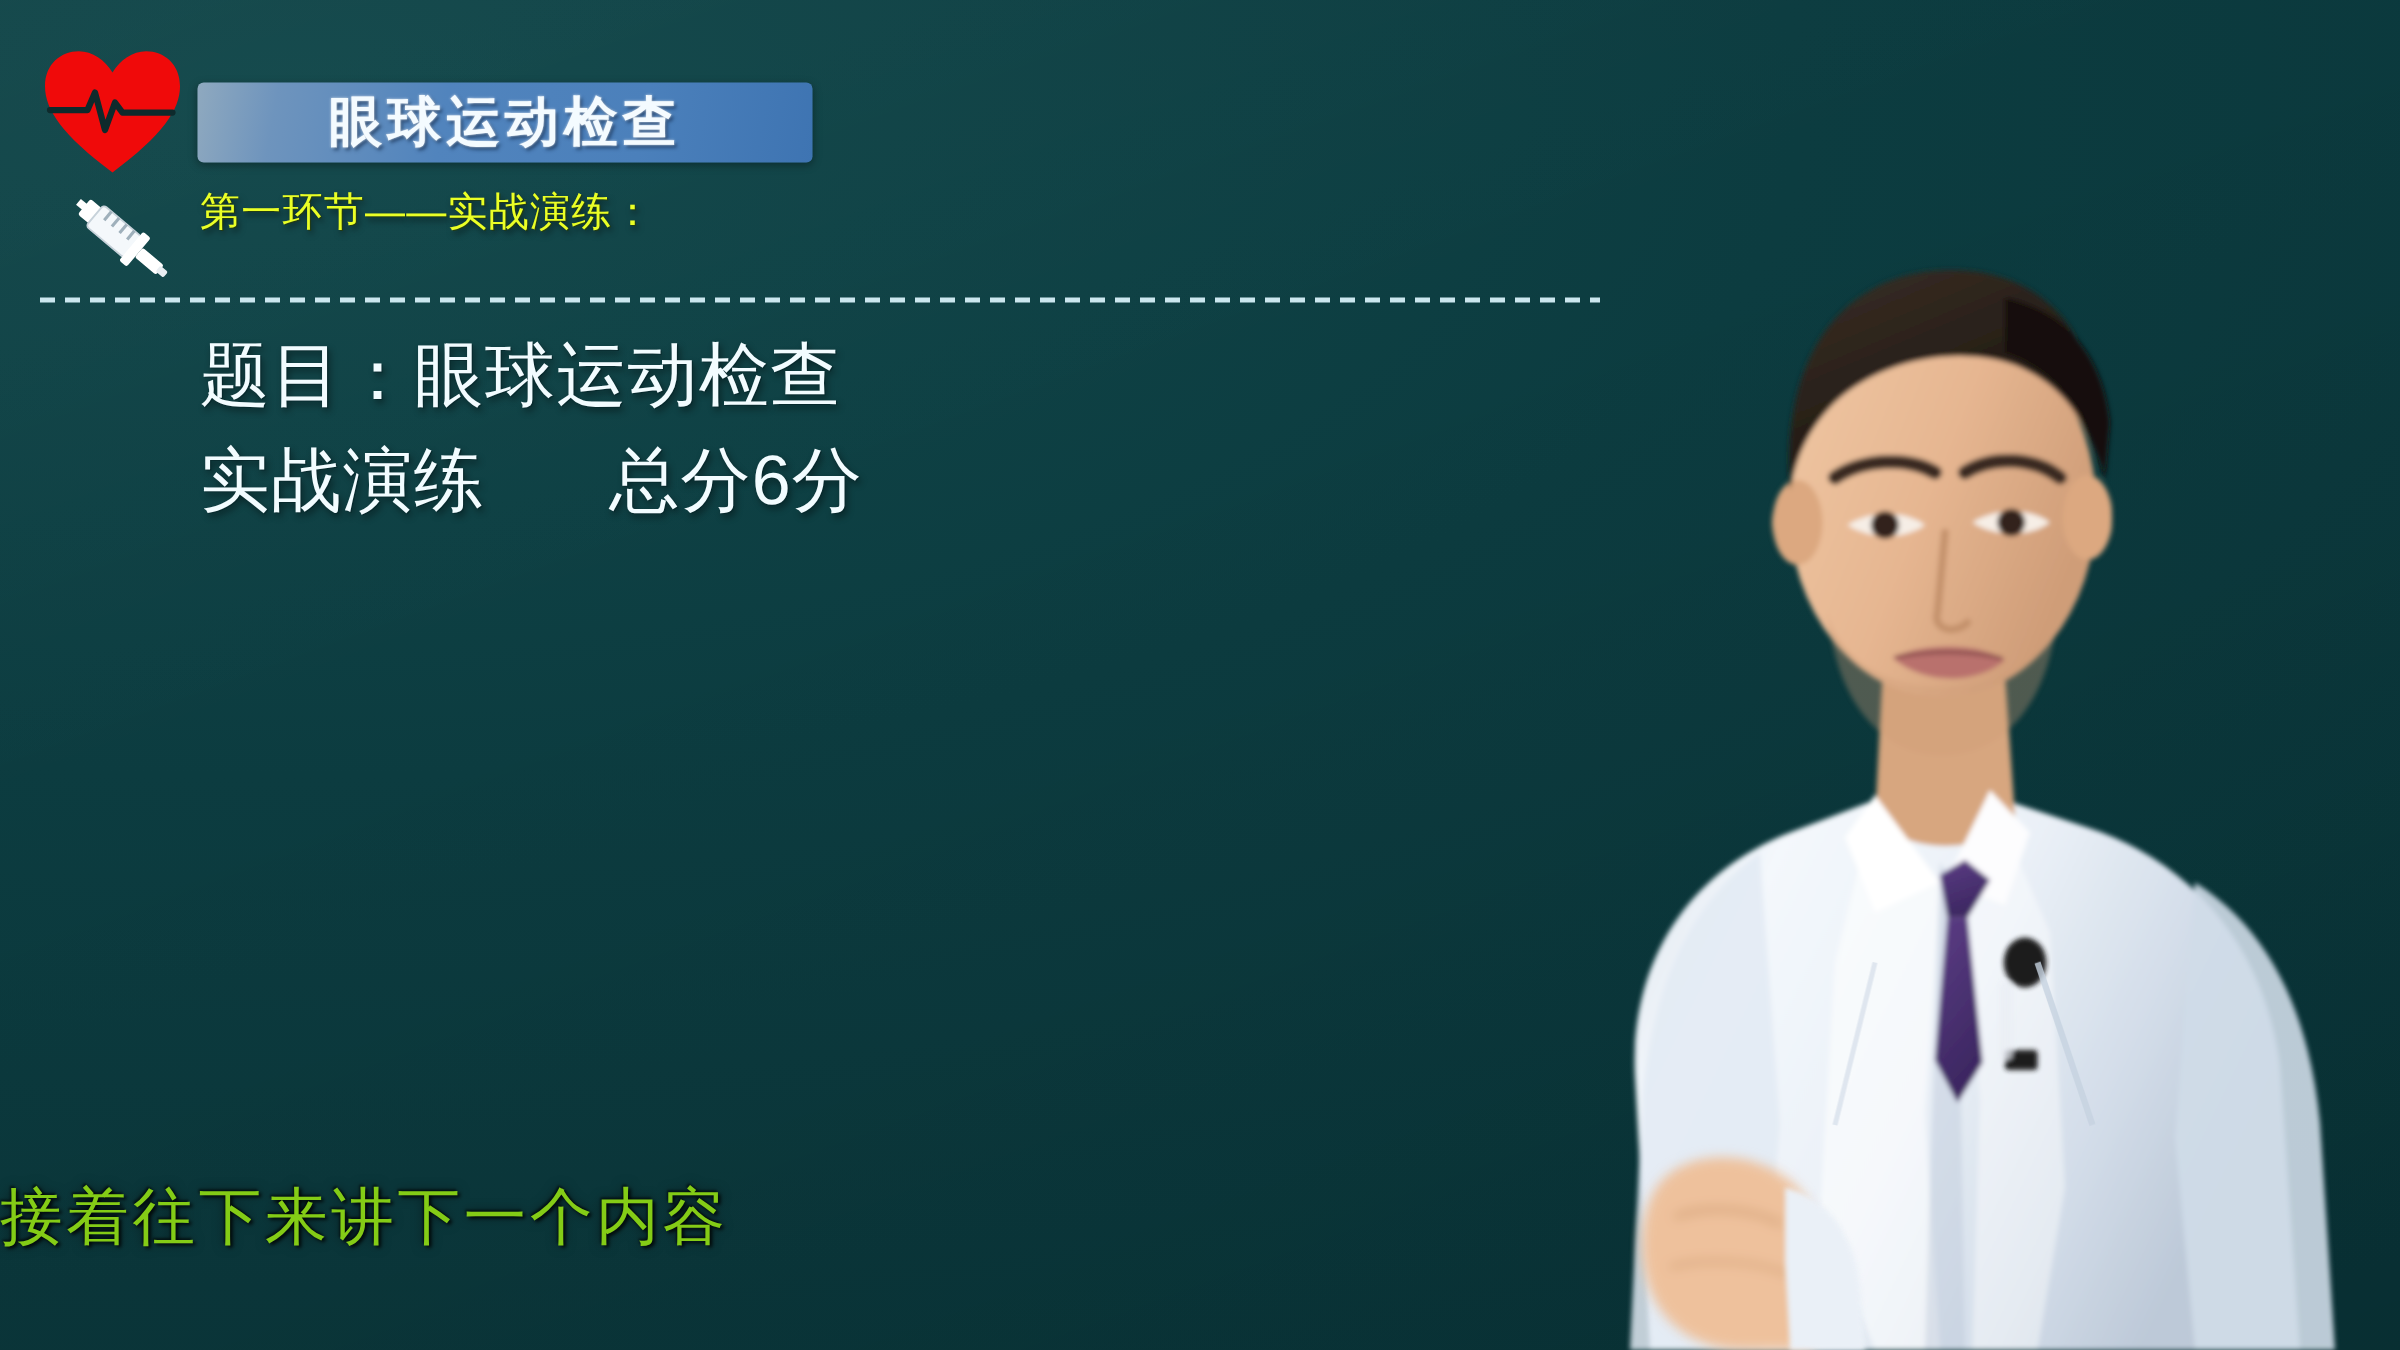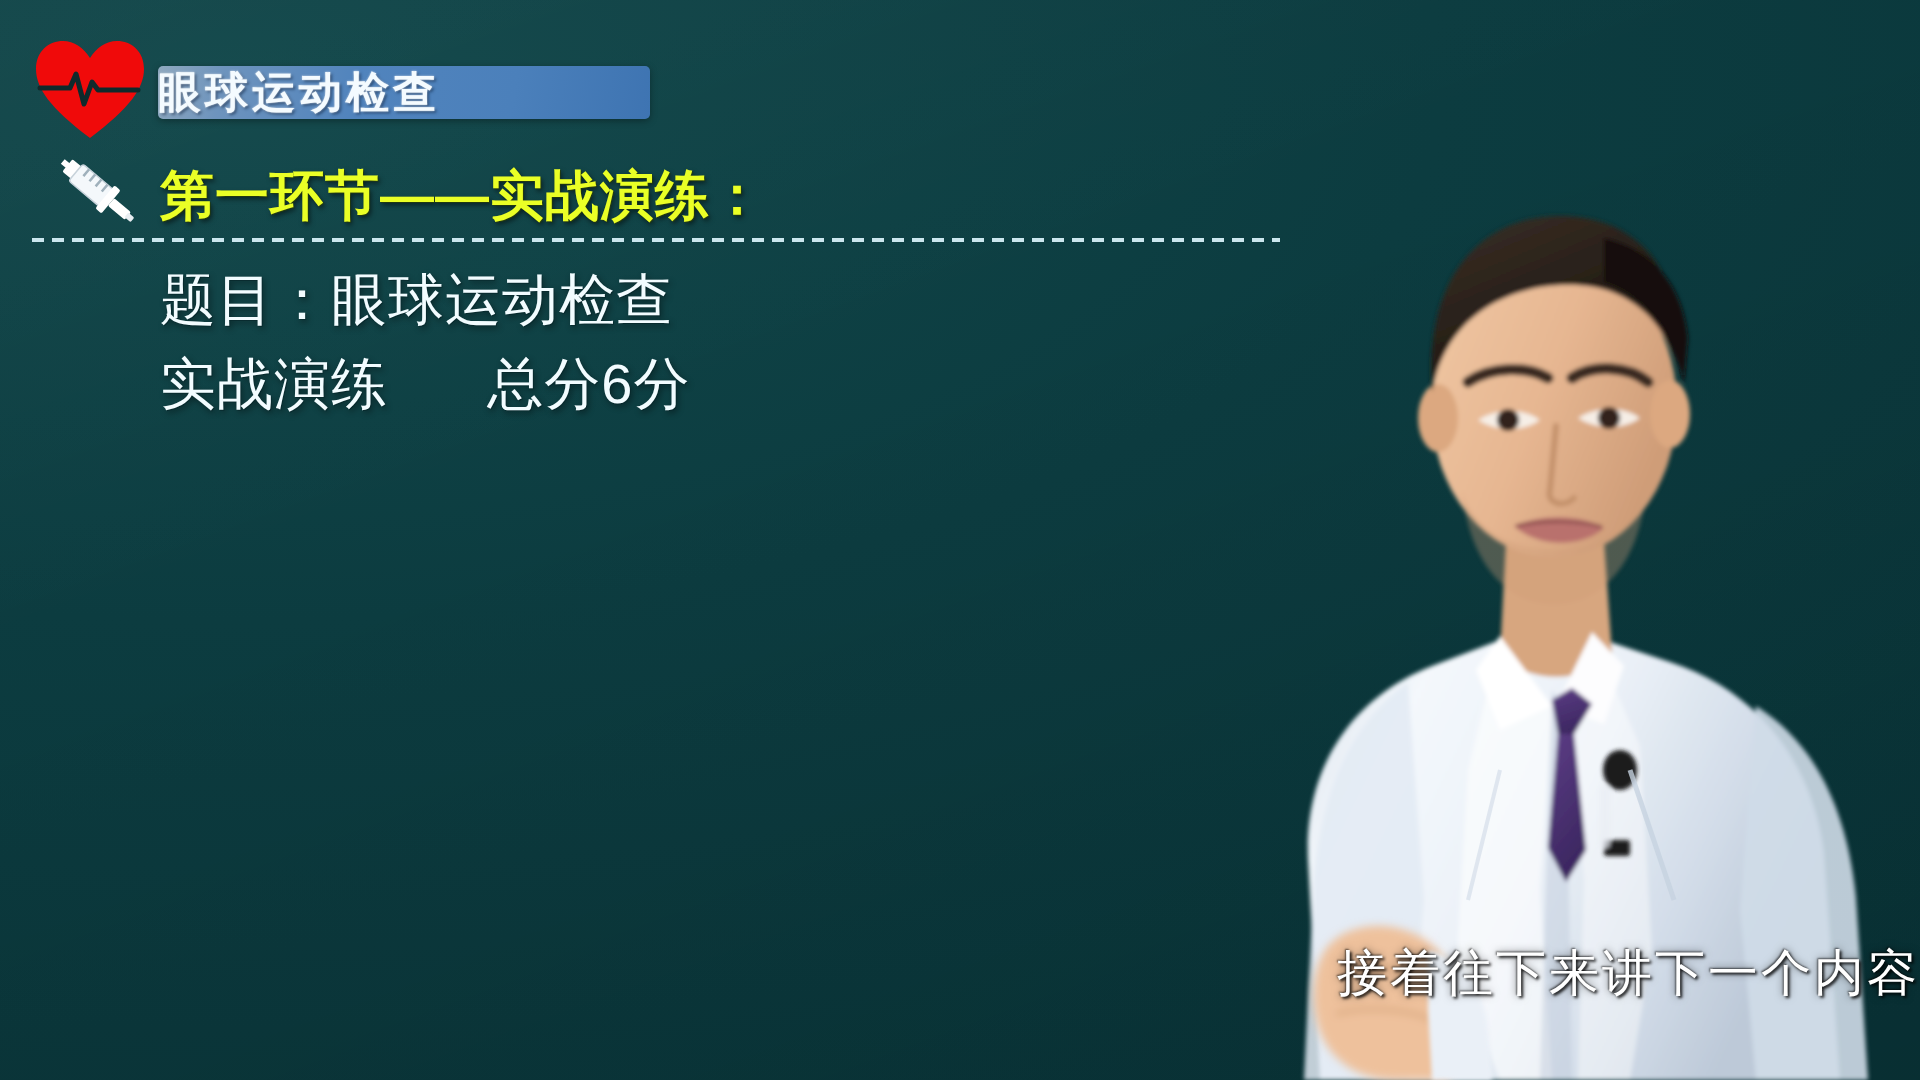--- a/index.html
+++ b/index.html
@@ -43,27 +43,27 @@
     width: 112px;
     height: 104px;
   }
 
   
   .title-badge {
     position: absolute;
     left: 158px;
     top: 66px;
     width: 492px;
-    height: 53px;
+    height: 64px;
     border-radius: 5px;
     background: linear-gradient(100deg, #8fa9bf 0%, #6e94bd 13%, #5184bd 40%, #4b80bb 72%, #3e74b2 100%);
     box-shadow: 0 2px 7px rgba(0,0,0,0.35);
     display: flex;
     align-items: center;
-    justify-content: flex-start;
+    justify-content: center;
   }
   .title-badge-text {
     font-size: 43px;
     font-weight: 700;
     letter-spacing: 4px;
     color: #f4fbff;
     text-shadow:
       0 0 2px rgba(255,255,255,0.85),
       2px 2px 3px rgba(10,30,60,0.55);
     white-space: nowrap;
@@ -75,23 +75,23 @@
     left: 52px;
     top: 152px;
     width: 92px;
     height: 78px;
   }
 
   
   .section-heading {
     position: absolute;
     left: 160px;
-    top: 160px;
-    font-size: 54px;
-    font-weight: 700;
+    top: 148px;
+    font-size: 32px;
+    font-weight: 400;
     letter-spacing: 1px;
     color: #eaff26;
     text-shadow:
       1px 1px 0 rgba(40,60,10,0.75),
       2px 3px 5px rgba(0,0,0,0.55);
     white-space: nowrap;
   }
 
   
   .dashed-divider {
@@ -126,25 +126,25 @@
       1px 1px 0 rgba(8,40,44,0.8),
       2px 3px 6px rgba(0,0,0,0.45);
   }
 
   
   .caption {
     position: absolute;
     left: 0;
     right: 0;
     top: 940px;
-    text-align: right;
+    text-align: left;
     font-size: 50px;
     font-weight: 500;
     letter-spacing: 3px;
-    color: #ffffff;
+    color: #84cc16;
     text-shadow:
       2px 2px 3px rgba(0,0,0,0.85),
       -1px -1px 2px rgba(0,0,0,0.6),
       0 0 9px rgba(0,0,0,0.55);
     white-space: nowrap;
     z-index: 40;
   }
 
   
   .presenter {

